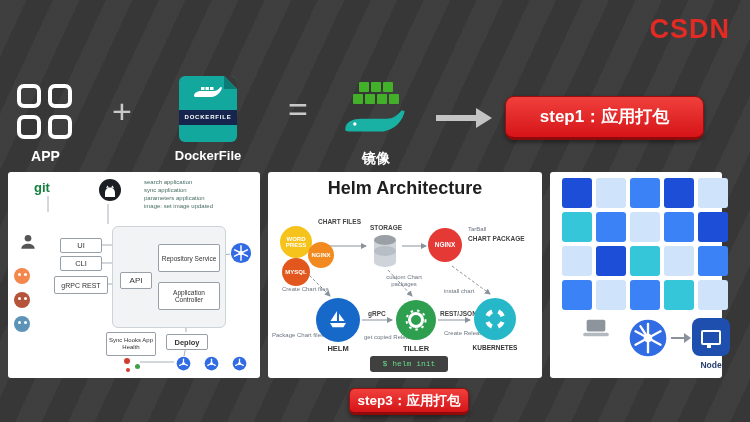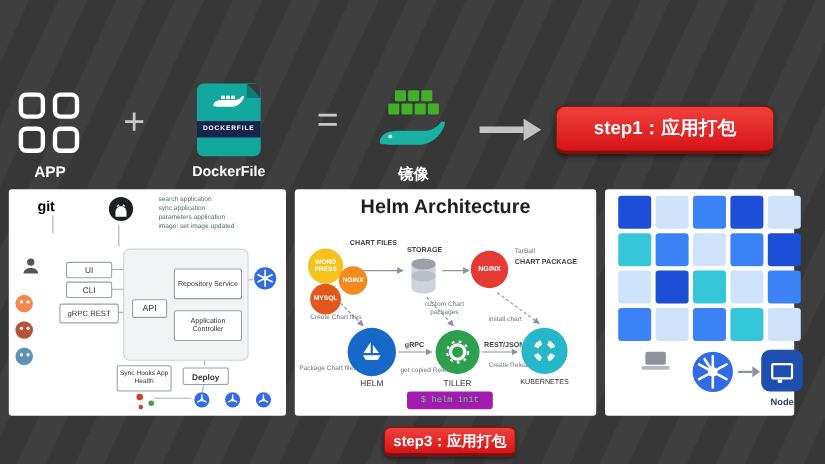--- a/index.html
+++ b/index.html
@@ -39,61 +39,62 @@
 
   
   .panel{background:#fff;border-radius:3px;top:172px;height:206px;}
   .p1{left:8px;width:252px;}
   .p2{left:268px;width:274px;}
   .p3{left:550px;width:172px;}
 
   
   .box{position:absolute;background:#fff;border:1px solid #97a0a8;border-radius:2px;
     display:flex;align-items:center;justify-content:center;text-align:center;color:#333;z-index:2;}
-  .git-word{left:26px;top:8px;font-size:13px;font-weight:bold;color:#000000;z-index:2;}
+  .git-word{left:26px;top:8px;font-size:13px;font-weight:bold;color:#15803d;z-index:2;}
   .gh{left:90px;top:6px;width:24px;height:24px;z-index:2;}
   .notes{left:136px;top:6px;width:112px;font-size:6px;line-height:8px;color:#4a6e66;z-index:2;}
   .notes div{white-space:nowrap;overflow:hidden;}
   .person{left:10px;top:60px;width:20px;height:20px;z-index:2;}
   .argo-wrap{left:104px;top:54px;width:112px;height:100px;background:#f1f3f5;border:1px solid #ccd3d9;border-radius:6px;z-index:1;}
   .mascot{position:absolute;width:16px;height:16px;border-radius:50%;z-index:2;}
   .mascot::after{content:"";position:absolute;left:3.5px;top:5px;width:3px;height:3px;background:#fff;border-radius:50%;box-shadow:6px 0 0 #fff;}
   .m1{background:#f4874e;}
   .m2{background:#b5543a;}
   .m3{background:#5e93b8;}
   .k8s{z-index:2;}
   .dot{position:absolute;border-radius:50%;z-index:2;}
 
   
   .helm-title{left:0;right:0;top:6px;text-align:center;font-size:18px;font-weight:bold;color:#1f1f1f;z-index:2;}
   .tiny{position:absolute;font-size:6px;line-height:7px;color:#6b7480;z-index:2;}
   .tinyb{position:absolute;font-size:6.5px;line-height:7px;color:#444;font-weight:bold;z-index:2;}
   .gear{position:absolute;border-radius:50%;color:#fff;display:flex;align-items:center;justify-content:center;
     text-align:center;font-weight:bold;font-size:6px;line-height:6px;z-index:2;}
   .bigc{position:absolute;border-radius:50%;display:flex;align-items:center;justify-content:center;z-index:2;}
-  .clabel{position:absolute;text-align:center;font-weight:normal;color:#333;z-index:2;}
-  .cmd{left:102px;top:184px;width:78px;height:16px;background:#a21caf;border-radius:3px;color:#62d884;
+  .clabel{position:absolute;text-align:center;font-weight:bold;color:#333;z-index:2;}
+  .cmd{left:102px;top:184px;width:78px;height:16px;background:#404040;border-radius:3px;color:#62d884;
     font-family:"Liberation Mono","DejaVu Sans Mono",monospace;font-size:8px;line-height:16px;text-align:center;z-index:3;}
 
   
   .grid{left:12px;top:6px;display:grid;grid-template-columns:repeat(5,30px);grid-auto-rows:30px;gap:4px;z-index:2;}
   .cell{border-radius:3px;}
   .laptop{left:32px;top:146px;width:28px;height:20px;z-index:2;}
   .nodebox{left:142px;top:146px;width:38px;height:38px;background:#1e4fae;border-radius:8px;z-index:2;
     display:flex;align-items:center;justify-content:center;}
   .monitor{width:16px;height:11px;border:2px solid #fff;border-radius:2px;position:relative;}
   .monitor::after{content:"";position:absolute;left:4px;bottom:-5px;width:4px;height:3px;background:#fff;}
   .node-label{left:142px;top:188px;width:38px;text-align:center;font-size:8.5px;font-weight:bold;color:#28406e;z-index:2;}
   svg.conn{position:absolute;left:0;top:0;z-index:1;}
 </style>
 </head>
 <body>
 
 <div class="stage">
 
+  <div class="abs logo">CSDN</div>
 
   <div class="abs app-icon">
     <div class="app-sq"></div>
     <div class="app-sq"></div>
     <div class="app-sq"></div>
     <div class="app-sq"></div>
   </div>
   <div class="abs pipe-label" style="left:17px;top:148px;width:57px;">APP</div>
 
   <div class="abs op" style="left:112px;top:92px;">+</div>

